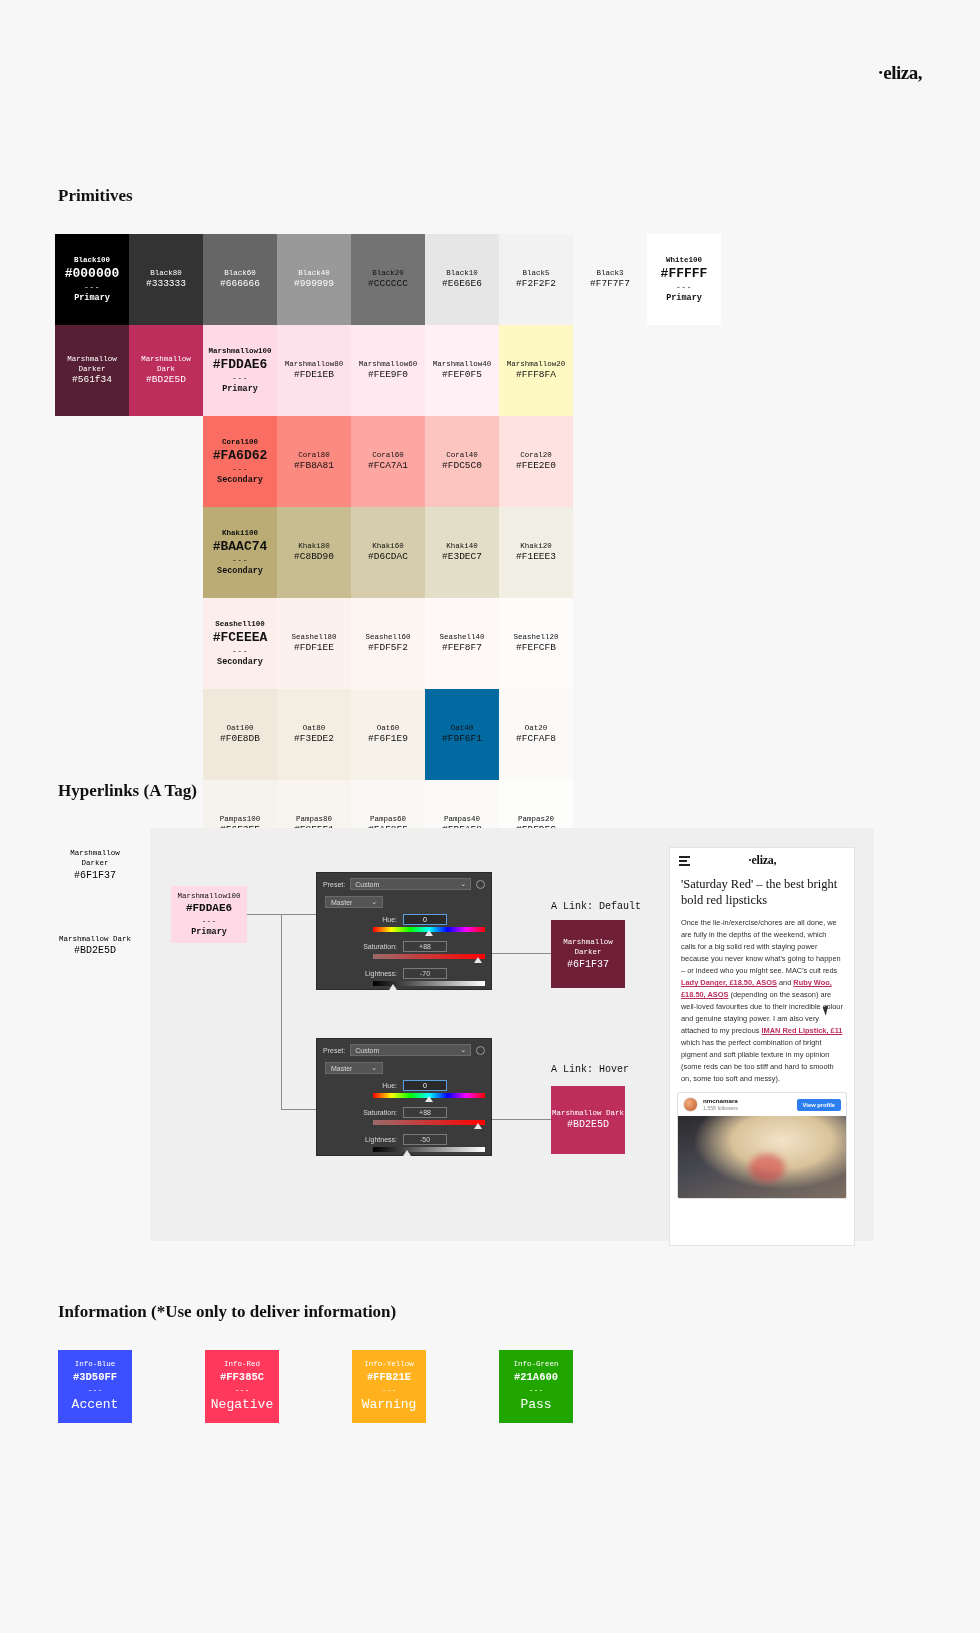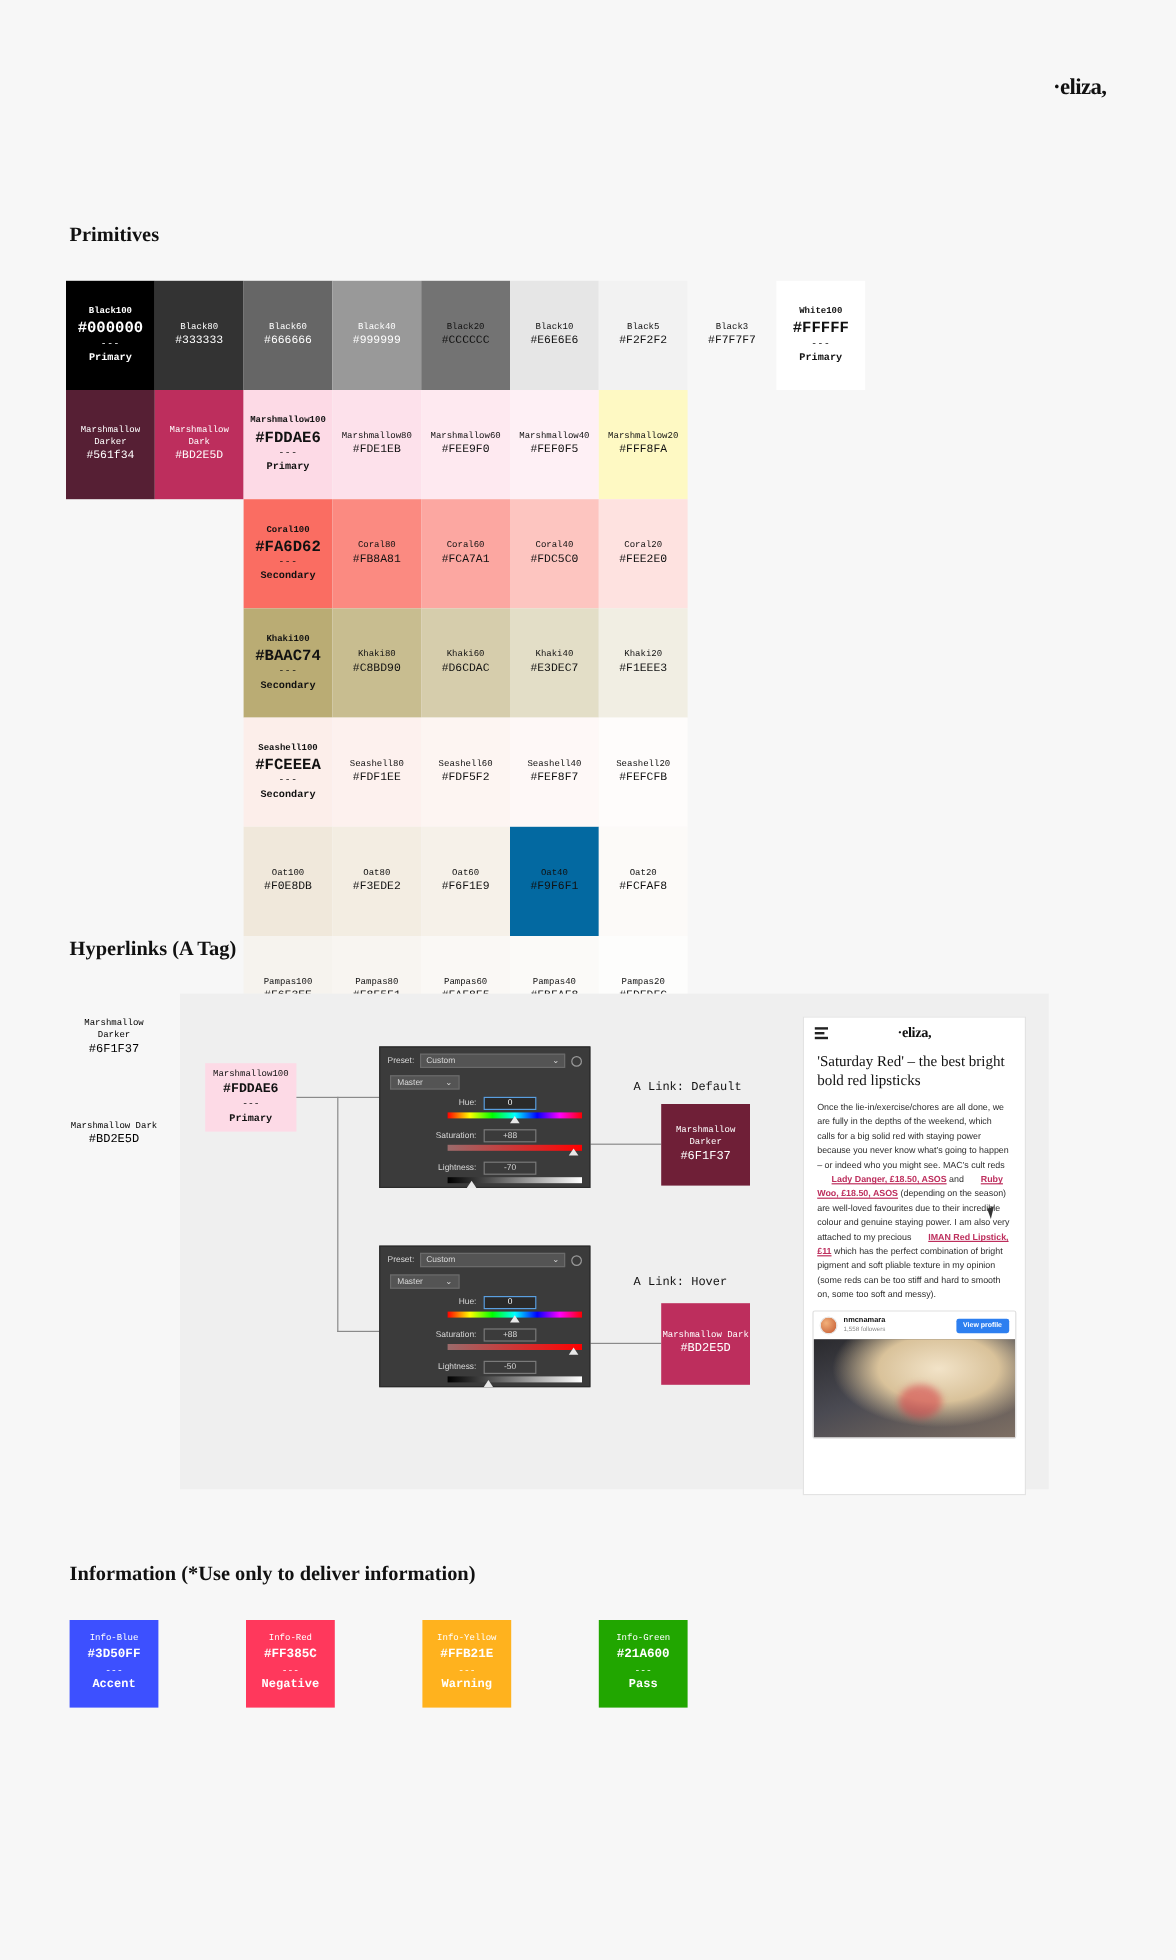--- a/index.html
+++ b/index.html
@@ -86,21 +86,21 @@
 
   #tile-link-default {
     position: absolute; left: 551px; top: 920px;
     width: 74px; height: 68px; background: #6F1F37; color: #fff;
   }
   #tile-link-hover {
     position: absolute; left: 551px; top: 1086px;
     width: 74px; height: 68px; background: #BD2E5D; color: #fff;
   }
   .link-cap {
-    position: absolute; left: 528px;
+    position: absolute; left: 551px;
     font-family: "Liberation Mono", monospace;
     font-size: 10px; color: #111;
   }
   #cap-default { top: 901px; }
   #cap-hover   { top: 1064px; }
 
   
   .ln { position: absolute; background: #8a8a8a; }
 
   
@@ -178,21 +178,21 @@
     font-family: "Liberation Serif", serif;
     font-size: 12.5px; line-height: 1.25; color: #111;
     padding: 5px 11px 0 11px;
   }
   .blog-body {
     padding: 9px 11px 0 11px;
     font-size: 7.4px; line-height: 1.62; color: #2e2e2e;
     text-align: left;
   }
   .blog-body a {
-    color: #BD2E5D; text-decoration: underline; font-weight: 600; margin-left: 12px;
+    color: #BD2E5D; text-decoration: underline; font-weight: 600;
   }
   .cursor {
     position: absolute; left: 824px; top: 1006px;
     width: 0; height: 0;
     border-left: 6px solid #333;
     border-bottom: 9px solid transparent;
     transform: rotate(-20deg);
   }
   .ig-card {
     margin: 7px 7px 0 7px; border: 1px solid #dfdfdf; border-radius: 2px;
@@ -229,21 +229,21 @@
   .info-sw {
     width: 74px; height: 73px;
     display: flex; flex-direction: column;
     align-items: center; justify-content: center;
     font-family: "Liberation Mono", monospace;
     text-align: center; line-height: 1.4; color: #fff;
   }
   .info-sw .nm { font-size: 7.5px; }
   .info-sw .hx { font-size: 10.5px; font-weight: 700; }
   .info-sw .dash { font-size: 8px; }
-  .info-sw .role { font-size: 10px; font-weight: 700; }
+  .info-sw .role { font-size: 13px; font-weight: 400; }
 </style>
 </head>
 <body>
 
 <div class="page">
 
   <div class="brand-logo">·eliza,</div>
 
   <div class="section-head" id="sec-primitives">Primitives</div>
   <div class="grid" id="primitive-grid">

